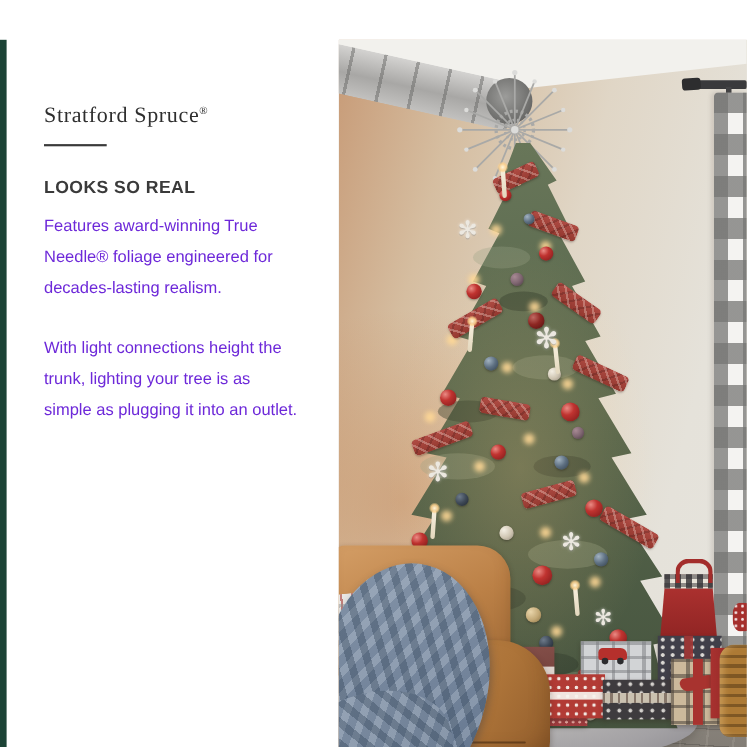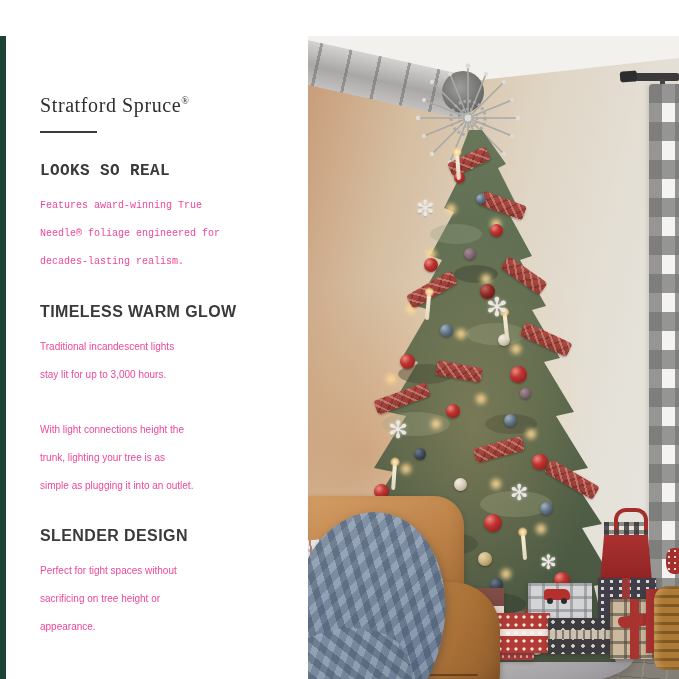--- a/index.html
+++ b/index.html
@@ -6,23 +6,23 @@
   .page{position:relative;width:679px;height:679px;background:#ffffff;overflow:hidden;
         font-family:"Liberation Sans",sans-serif;margin-top:36px;}
   
   .accent-bar{position:absolute;left:0;top:0;width:6px;height:679px;background:#1c4336;}
   .info-panel{position:absolute;left:40px;top:0;width:262px;}
   .product-title{margin:58px 0 0 0;font-family:"Liberation Serif","DejaVu Serif",serif;
         font-weight:400;font-size:20px;letter-spacing:.6px;color:#2e2e2e;}
   .product-title sup{font-size:10px;letter-spacing:0;}
   .title-underline{width:57px;height:0;border-top:2px solid #3a3a3a;margin-top:14px;}
   .feature{margin-top:27px;}
-  .feature:first-of-type{margin-top:29px;font-family:Liberation Mono, monospace;}
+  .feature:first-of-type{margin-top:29px;}
   .feature h2{margin:0 0 12px 0;font-size:16px;font-weight:700;color:#3a3a3a;letter-spacing:.4px;}
-  .feature p{margin:0;font-size:10px;line-height:28px;color:#ec4899;white-space:pre-line;}
+  .feature p{margin:0;font-size:15px;line-height:28px;color:#6d28d9;white-space:pre-line;}
   
   .photo{position:absolute;left:308px;top:0;width:371px;height:679px;overflow:hidden;background:#e2ddd2;}
   .photo *{position:absolute;}
   .wall{left:0;top:0;width:100%;height:100%;
         background:linear-gradient(104deg,#c79a76 0%,#d5bda0 22%,#e0d6c6 48%,#e5e2da 75%,#e6e4de 100%);}
   .wall-warmth{left:-40px;top:230px;width:280px;height:380px;
         background:radial-gradient(ellipse at 35% 50%, rgba(196,134,86,.5), rgba(196,134,86,0) 65%);}
   .ceiling{left:0;top:0;width:100%;height:50px;background:#f2f1ed;
         clip-path:polygon(0 0,100% 0,100% 44%,44% 90%,0 62%);}
   .duct{left:-14px;top:1px;width:192px;height:44px;border-radius:0 22px 22px 0;
@@ -176,38 +176,27 @@
     <h1 class="product-title"><span>Stratford Spruce</span><sup>®</sup></h1>
     <div class="title-underline"></div>
 
     <section class="feature">
       <h2>LOOKS SO REAL</h2>
       <p>Features award-winning True
 Needle® foliage engineered for
 decades-lasting realism.</p>
     </section>
 
-    <section class="feature">
-      <h2>TIMELESS WARM GLOW</h2>
-      <p>Traditional incandescent lights
-stay lit for up to 3,000 hours.</p>
-    </section>
 
     <section class="feature">
       <p>With light connections height the
 trunk, lighting your tree is as
 simple as plugging it into an outlet.</p>
     </section>
 
-    <section class="feature">
-      <h2>SLENDER DESIGN</h2>
-      <p>Perfect for tight spaces without
-sacrificing on tree height or
-appearance.</p>
-    </section>
   </div>
 
   <div class="photo">
     <div class="wall"></div>
     <div class="wall-warmth"></div>
     <div class="ceiling"></div>
     <div class="duct"></div>
     <div class="duct-cap"></div>
     <div class="curtain-rod"></div>
     <div class="curtain"></div>

